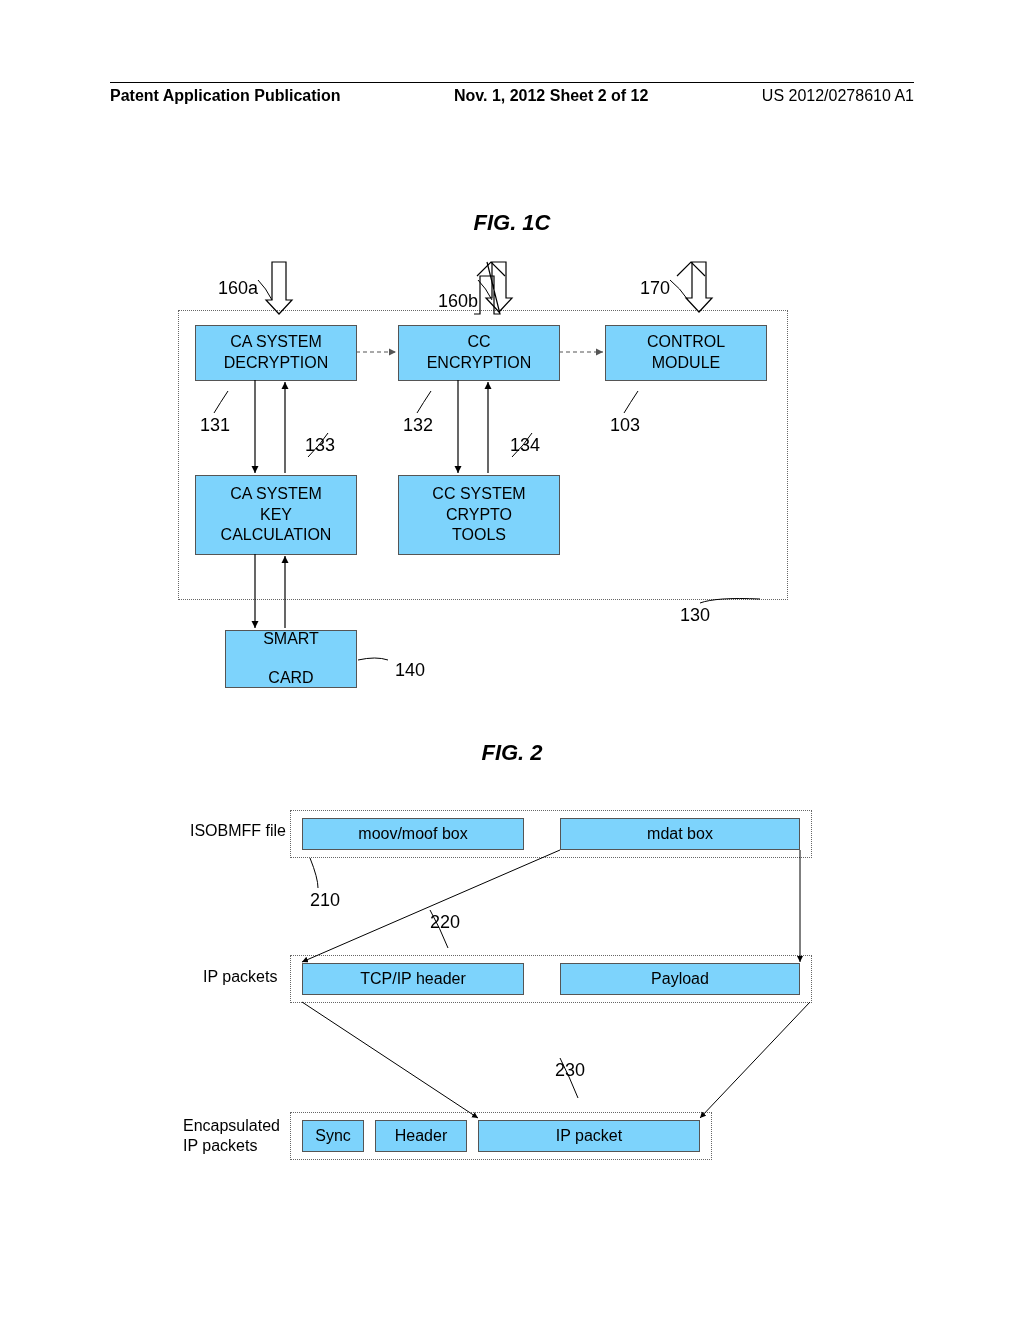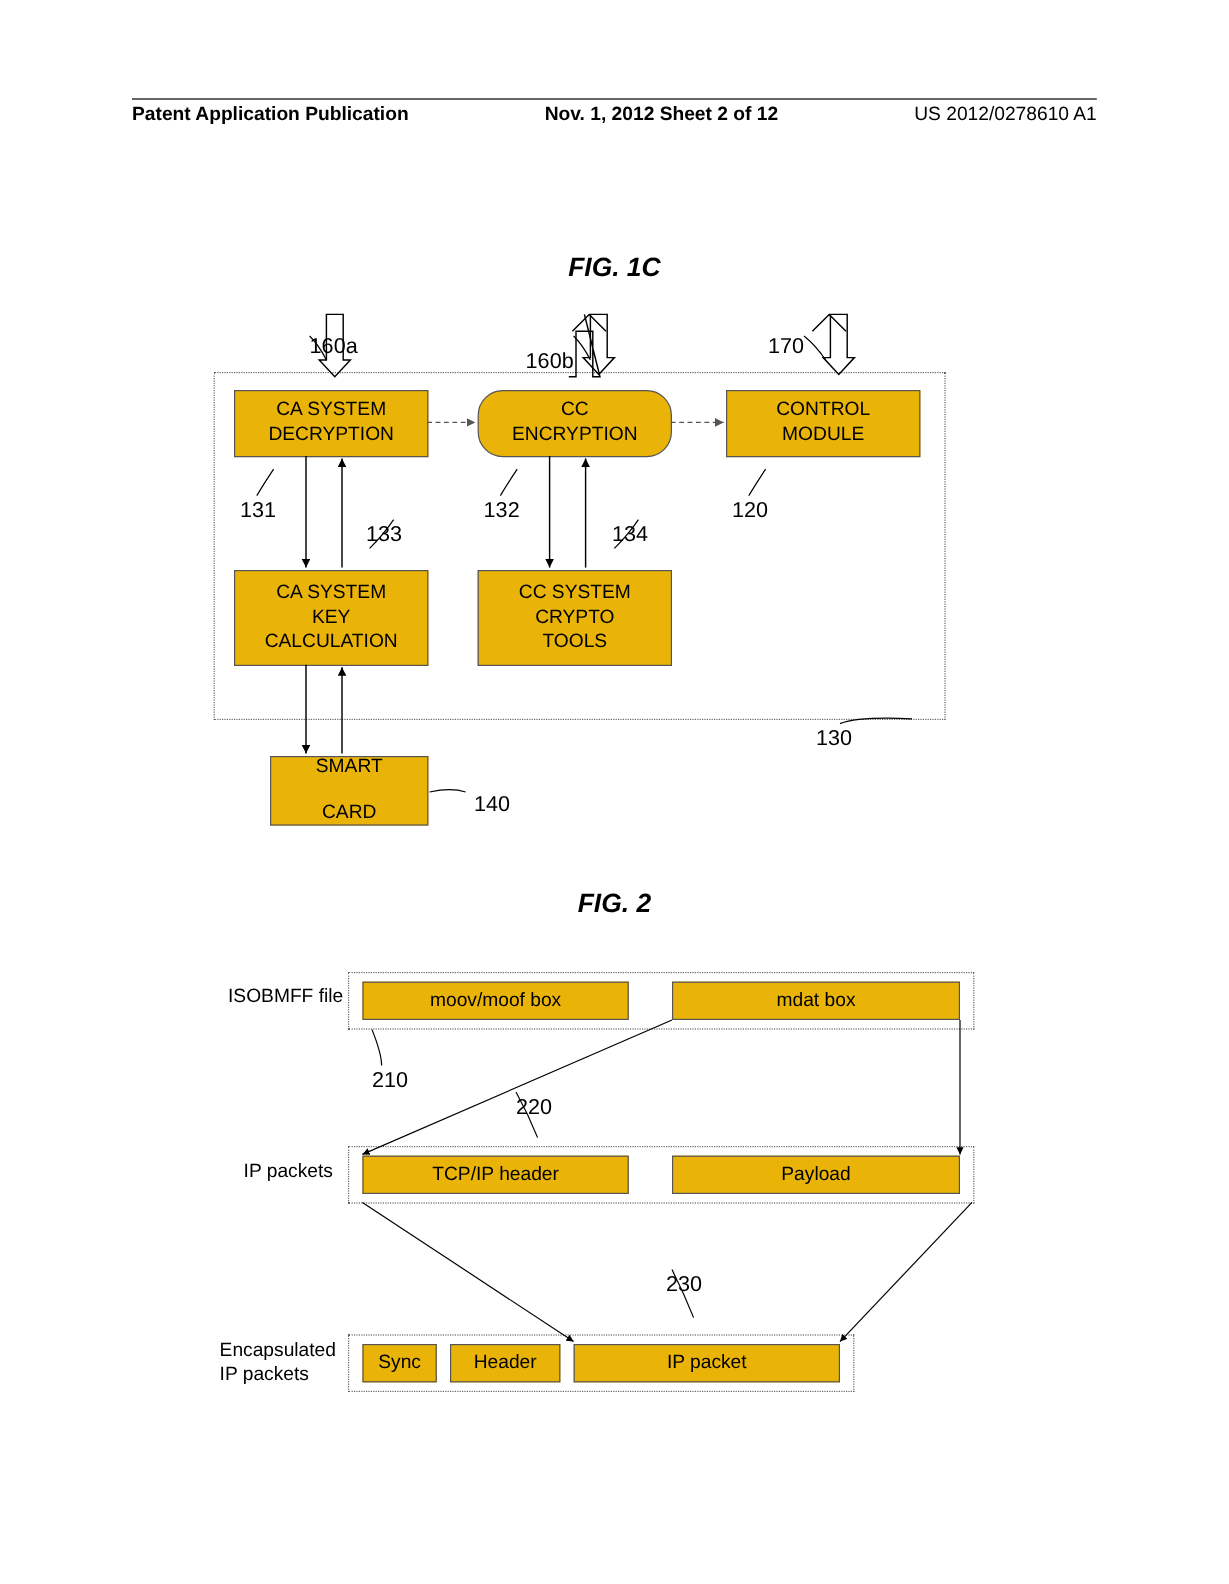--- a/index.html
+++ b/index.html
@@ -38,21 +38,21 @@
   .box {
     position: absolute;
     border: 1.2px solid #555;
     text-align: center;
     display: flex;
     flex-direction: column;
     align-items: center;
     justify-content: center;
     font-size: 16px;
     line-height: 1.3;
-    background: #eab308;
+    background: #7dd3fc;
   }
   .container {
     position: absolute;
     border: 1px dotted #666;
   }
   .ref {
     position: absolute;
     font-size: 18px;
   }
   svg.overlay {
@@ -66,44 +66,44 @@
 <body>
 
 <div class="header">
   <span class="left">Patent Application Publication</span>
   <span class="center">Nov. 1, 2012  Sheet 2 of 12</span>
   <span class="right">US 2012/0278610 A1</span>
 </div>
 
 <div class="fig-title" style="top:210px; left:412px;">FIG. 1C</div>
 
-<div class="ref" style="top:278px; left:218px;margin-left:40px;">160a</div>
+<div class="ref" style="top:278px; left:218px;">160a</div>
 <div class="ref" style="top:291px; left:438px;text-align:center;">160b</div>
 <div class="ref" style="top:278px; left:640px;">170</div>
 
 <div class="container" style="top:310px; left:178px; width:608px; height:288px;"></div>
 
 <div class="box" style="top:325px; left:195px; width:160px; height:54px;">
   <span>CA SYSTEM</span>
   <span>DECRYPTION</span>
 </div>
-<div class="box" style="top:325px; left:398px; width:160px; height:54px;border-radius:21px;">
+<div class="box" style="top:325px; left:398px; width:160px; height:54px;">
   <span>CC</span>
   <span>ENCRYPTION</span>
 </div>
 <div class="box" style="top:325px; left:605px; width:160px; height:54px;">
   <span>CONTROL</span>
   <span>MODULE</span>
 </div>
 
 <div class="ref" style="top:415px; left:200px;">131</div>
 <div class="ref" style="top:435px; left:305px;text-align:center;">133</div>
 <div class="ref" style="top:415px; left:403px;">132</div>
 <div class="ref" style="top:435px; left:510px;">134</div>
-<div class="ref" style="top:415px; left:610px;">120</div>
+<div class="ref" style="top:415px; left:610px;">103</div>
 
 <div class="box" style="top:475px; left:195px; width:160px; height:78px;">
   <span>CA SYSTEM</span>
   <span>KEY</span>
   <span>CALCULATION</span>
 </div>
 <div class="box" style="top:475px; left:398px; width:160px; height:78px;">
   <span>CC SYSTEM</span>
   <span>CRYPTO</span>
   <span>TOOLS</span>

